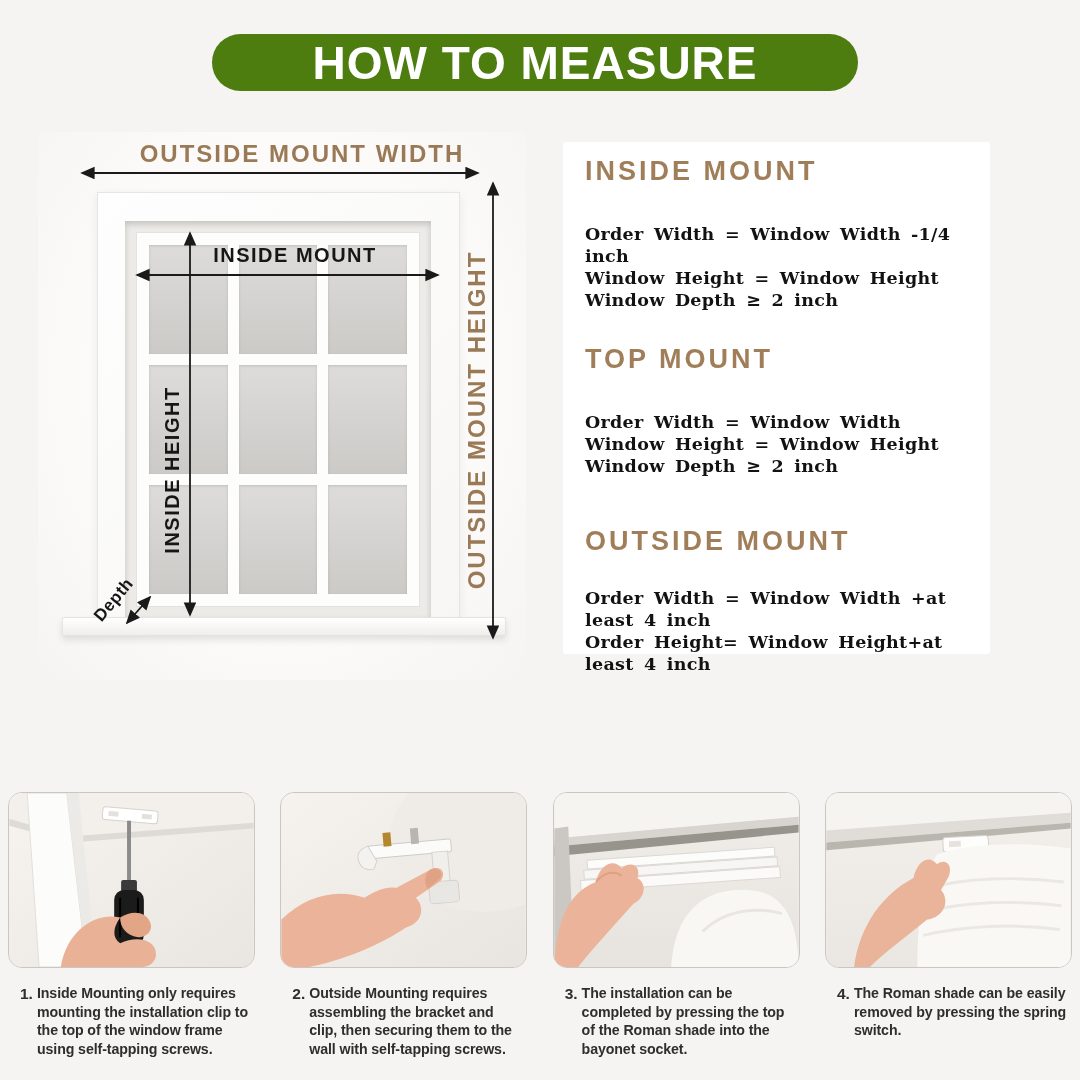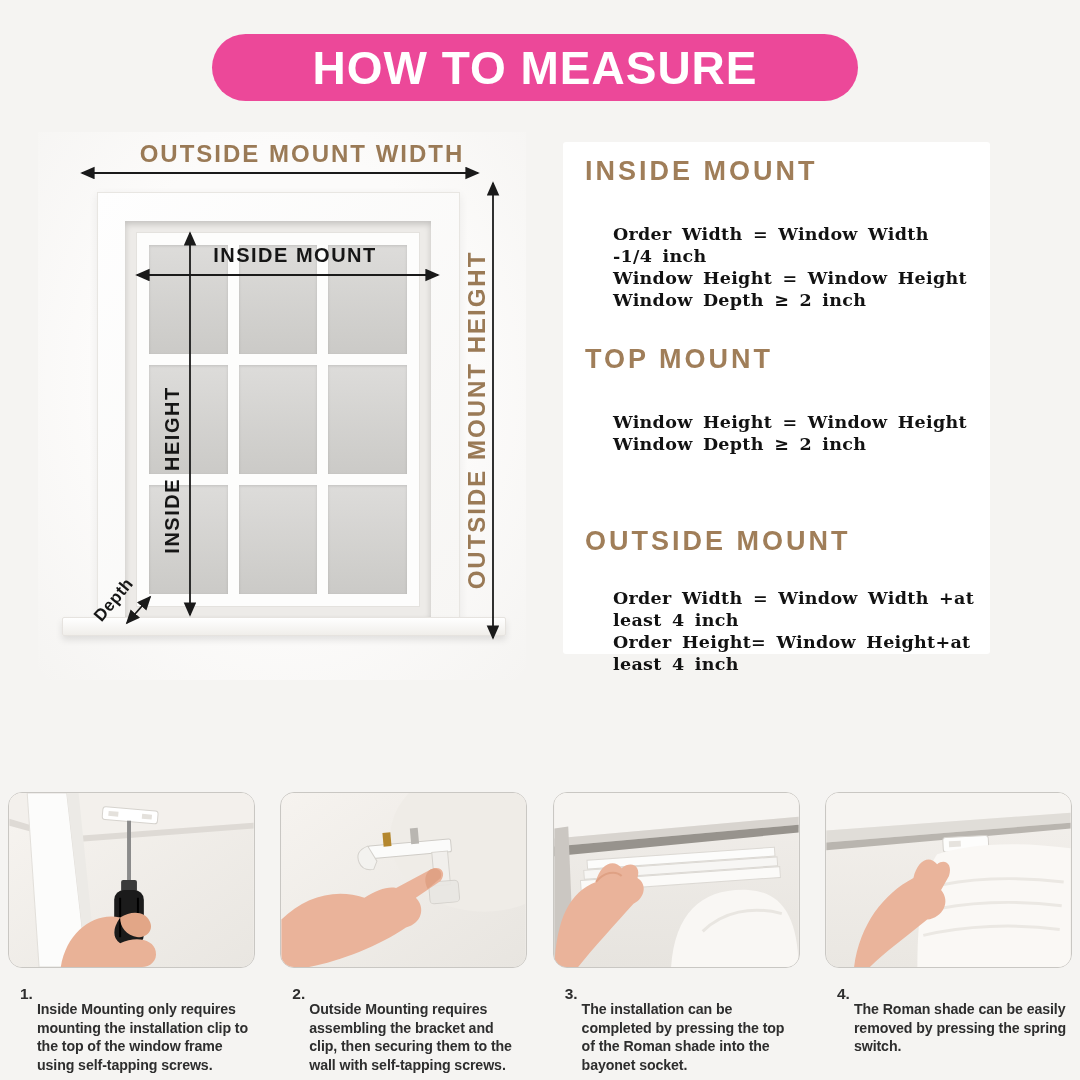--- a/index.html
+++ b/index.html
@@ -3,22 +3,22 @@
 <meta charset="utf-8">
 <style>
   html,body{margin:0;padding:0;}
   .canvas{
     position:relative;width:1080px;height:1080px;overflow:hidden;
     background:#f5f4f2;
     font-family:"Liberation Sans",sans-serif;
   }
   
   .pill{
-    position:absolute;left:212px;width:646px;height:67px;border-radius:36px;
-    background:#ec4899;color:#ffffff;
+    position:absolute;left:212px;width:646px;height:57px;border-radius:36px;
+    background:#4d7c0f;color:#ffffff;
     display:flex;align-items:center;justify-content:center;
     font-size:46px;font-weight:bold;letter-spacing:1px;
   }
   .pill.measure{top:34px;}
   .pill.install{top:698px;}
   
   .wall{
     position:absolute;left:38px;top:132px;width:488px;height:548px;
     background:radial-gradient(ellipse at 50% 45%, #fcfbfa 55%, rgba(252,251,250,0) 100%);
   }
@@ -65,42 +65,42 @@
   }
   .sec{position:absolute;left:22px;right:14px;}
   .sec.s1{top:14px;} .sec.s2{top:202px;} .sec.s3{top:384px;}
   .sec h3{
     margin:0 0 36px 0;font-size:27px;font-weight:bold;letter-spacing:3px;
     color:#a07e59;font-family:"Liberation Sans",sans-serif;
   }
   .sec.s3 h3{margin-bottom:30px;}
   .formula{
     font-family:"DejaVu Serif",serif;font-weight:bold;color:#121212;
-    font-size:17.5px;line-height:22px;letter-spacing:.3px;word-spacing:4px;margin-left:28px;
+    font-size:17.5px;line-height:22px;letter-spacing:.3px;word-spacing:4px;
   }
   
   .photos{
     position:absolute;left:8px;top:792px;width:1064px;height:176px;
     display:flex;justify-content:space-between;z-index:2;
   }
   .photo{
     width:247px;height:176px;border:1px solid #c9c7c3;border-radius:14px;
     overflow:hidden;background:#f2efec;box-sizing:border-box;
   }
   .photo svg{display:block;width:100%;height:100%;}
   .captions{
     position:absolute;left:8px;top:984px;width:1064px;
     display:flex;justify-content:space-between;
   }
   .cap{
     width:247px;display:flex;box-sizing:border-box;padding:0 4px 0 12px;
     color:#2e2e2e;
   }
   .cap .num{font-size:15.5px;font-weight:bold;margin-right:4px;line-height:1.3;}
-  .cap .txt{font-size:14.2px;font-weight:bold;line-height:1.32;letter-spacing:-0.1px;margin-top:16px;}
+  .cap .txt{font-size:14.2px;font-weight:bold;line-height:1.32;letter-spacing:-0.1px;}
 </style>
 </head>
 <body>
 
 <div class="canvas">
 
   <div class="pill measure">
     <span>HOW TO MEASURE</span>
   </div>
 
@@ -141,20 +141,21 @@
 
   <div class="card">
     <div class="sec s1">
       <h3>INSIDE MOUNT</h3>
       <div class="formula">Order Width = Window Width -1/4 inch</div>
       <div class="formula">Window Height = Window Height</div>
       <div class="formula">Window Depth ≥ 2 inch</div>
     </div>
     <div class="sec s2">
       <h3>TOP MOUNT</h3>
+      <div class="formula">Order Width = Window Width</div>
       <div class="formula">Window Height = Window Height</div>
       <div class="formula">Window Depth ≥ 2 inch</div>
     </div>
     <div class="sec s3">
       <h3>OUTSIDE MOUNT</h3>
       <div class="formula">Order Width = Window Width +at least 4 inch</div>
       <div class="formula">Order Height= Window Height+at least 4 inch</div>
     </div>
   </div>
 

